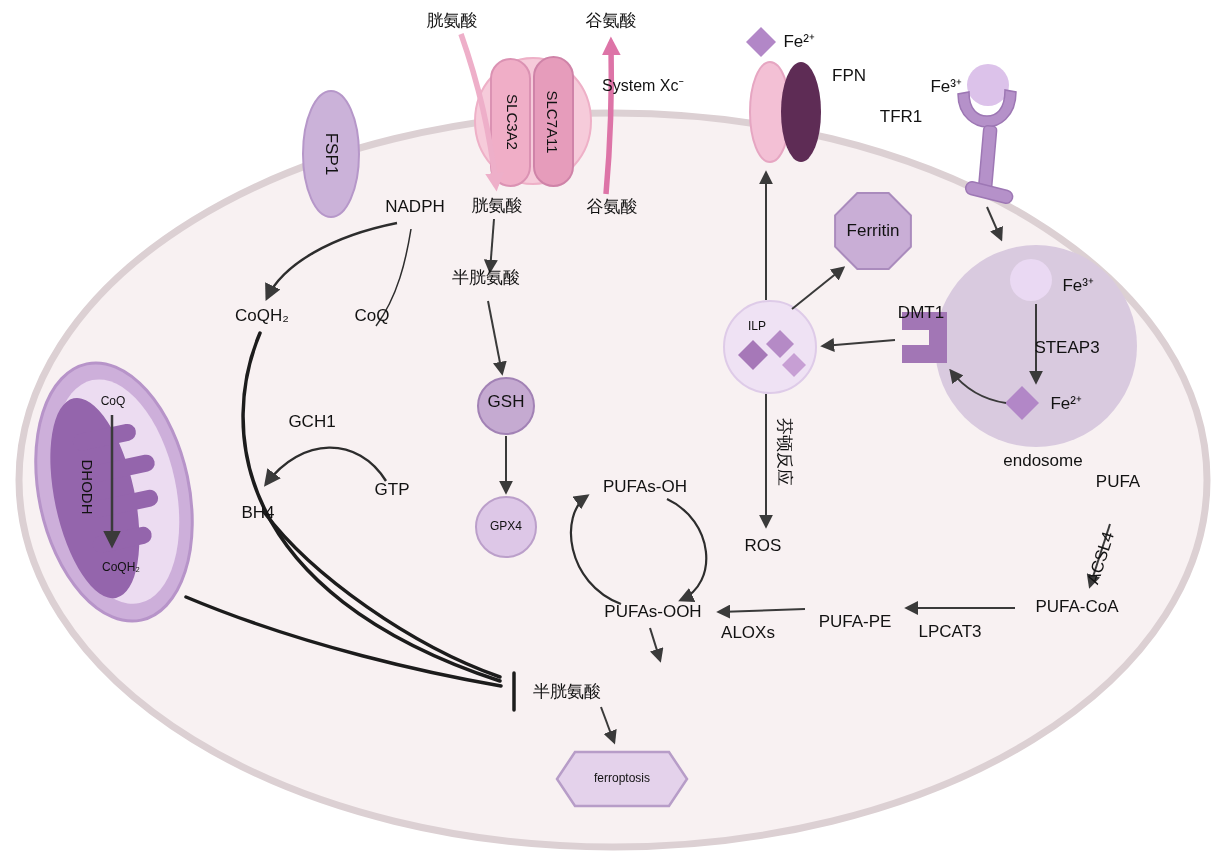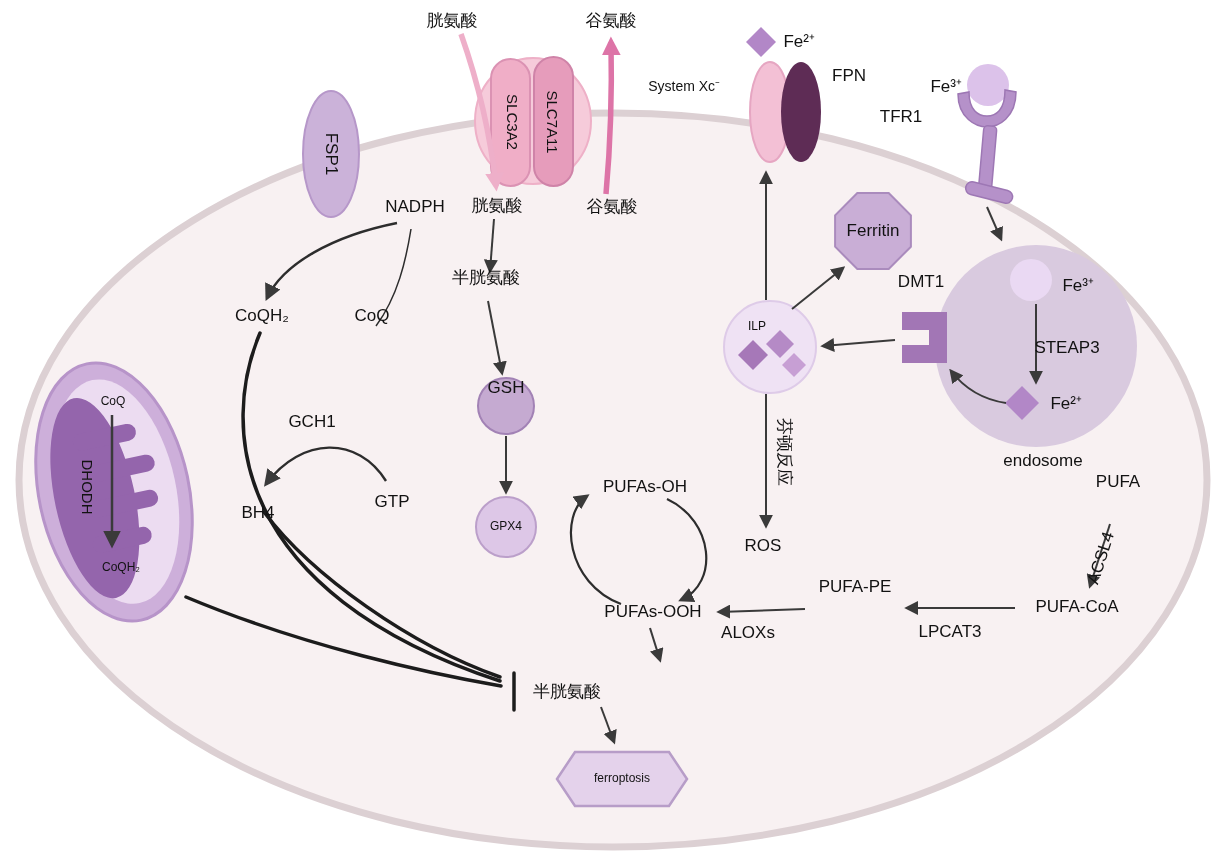--- a/index.html
+++ b/index.html
@@ -16,21 +16,21 @@
     position:absolute;
     transform:translate(-50%,-50%);
     font-size:17px;
     line-height:1.15;
     color:#121212;
     white-space:nowrap;
     text-align:center;
   }
   .fs15{font-size:15px;}
   .fs16{font-size:12px;}
-  .fs18{font-size:14px;margin-left:41px;}
+  .fs18{font-size:16px;}
   .vert{transform:translate(-50%,-50%) rotate(90deg);}
   .acsl{transform:translate(-50%,-50%) rotate(-72deg);}
 </style>
 </head>
 <body>
 
 <div id="canvas">
 
 <svg id="shapes" width="1227" height="858" viewBox="0 0 1227 858">
   <defs>
@@ -139,55 +139,55 @@
 
 <div class="lbl" style="left:452px;top:21px">胱氨酸</div>
 <div class="lbl" style="left:611px;top:21px">谷氨酸</div>
 <div class="lbl fs18" style="left:643px;top:86px">System Xc⁻</div>
 <div class="lbl vert fs15" style="left:512px;top:122px">SLC3A2</div>
 <div class="lbl vert fs15" style="left:552px;top:122px">SLC7A11</div>
 <div class="lbl" style="left:497px;top:206px">胱氨酸</div>
 <div class="lbl" style="left:612px;top:207px">谷氨酸</div>
 
 <div class="lbl" style="left:486px;top:278px">半胱氨酸</div>
-<div class="lbl" style="left:506px;top:388px">GSH</div>
+<div class="lbl" style="left:506px;top:402px">GSH</div>
 <div class="lbl fs16" style="left:506px;top:527px">GPX4</div>
 
 <div class="lbl vert" style="left:331px;top:154px">FSP1</div>
 <div class="lbl" style="left:415px;top:207px">NADPH</div>
 <div class="lbl" style="left:262px;top:316px">CoQH₂</div>
 <div class="lbl" style="left:372px;top:316px">CoQ</div>
 
 <div class="lbl" style="left:312px;top:422px">GCH1</div>
 <div class="lbl" style="left:258px;top:513px">BH4</div>
-<div class="lbl" style="left:392px;top:502px">GTP</div>
+<div class="lbl" style="left:392px;top:490px">GTP</div>
 
 <div class="lbl fs16" style="left:113px;top:402px">CoQ</div>
 <div class="lbl vert fs15" style="left:87px;top:487px">DHODH</div>
 <div class="lbl fs16" style="left:121px;top:568px">CoQH₂</div>
 
 <div class="lbl" style="left:799px;top:42px">Fe²⁺</div>
 <div class="lbl" style="left:849px;top:76px">FPN</div>
 <div class="lbl" style="left:901px;top:117px">TFR1</div>
 <div class="lbl" style="left:946px;top:87px">Fe³⁺</div>
 <div class="lbl" style="left:873px;top:231px">Ferritin</div>
 <div class="lbl fs16" style="left:757px;top:327px">ILP</div>
-<div class="lbl" style="left:921px;top:282px">DMT1</div>
+<div class="lbl" style="left:921px;top:313px">DMT1</div>
 <div class="lbl" style="left:1078px;top:286px">Fe³⁺</div>
 <div class="lbl" style="left:1067px;top:348px">STEAP3</div>
 <div class="lbl" style="left:1066px;top:404px">Fe²⁺</div>
 <div class="lbl" style="left:1043px;top:461px">endosome</div>
 <div class="lbl vert" style="left:784px;top:452px">芬顿反应</div>
 <div class="lbl" style="left:763px;top:546px">ROS</div>
 
 <div class="lbl" style="left:1118px;top:482px">PUFA</div>
 <div class="lbl acsl" style="left:1101px;top:558px">ACSL4</div>
 <div class="lbl" style="left:1077px;top:607px">PUFA-CoA</div>
 <div class="lbl" style="left:950px;top:632px">LPCAT3</div>
-<div class="lbl" style="left:855px;top:587px">PUFA-PE</div>
+<div class="lbl" style="left:855px;top:622px">PUFA-PE</div>
 <div class="lbl" style="left:748px;top:633px">ALOXs</div>
 <div class="lbl" style="left:653px;top:612px">PUFAs-OOH</div>
 <div class="lbl" style="left:645px;top:487px">PUFAs-OH</div>
 
 <div class="lbl" style="left:567px;top:692px">半胱氨酸</div>
 <div class="lbl fs16" style="left:622px;top:779px">ferroptosis</div>
 
 </div>
 
 </body></html>

